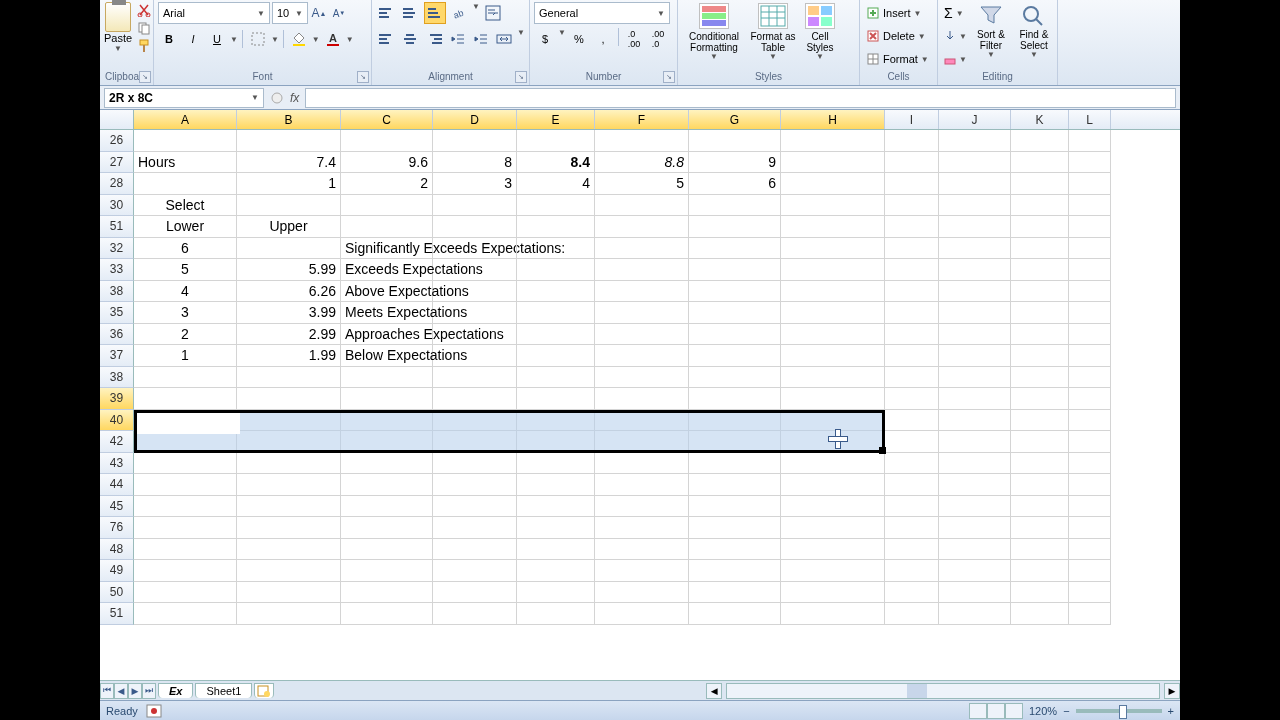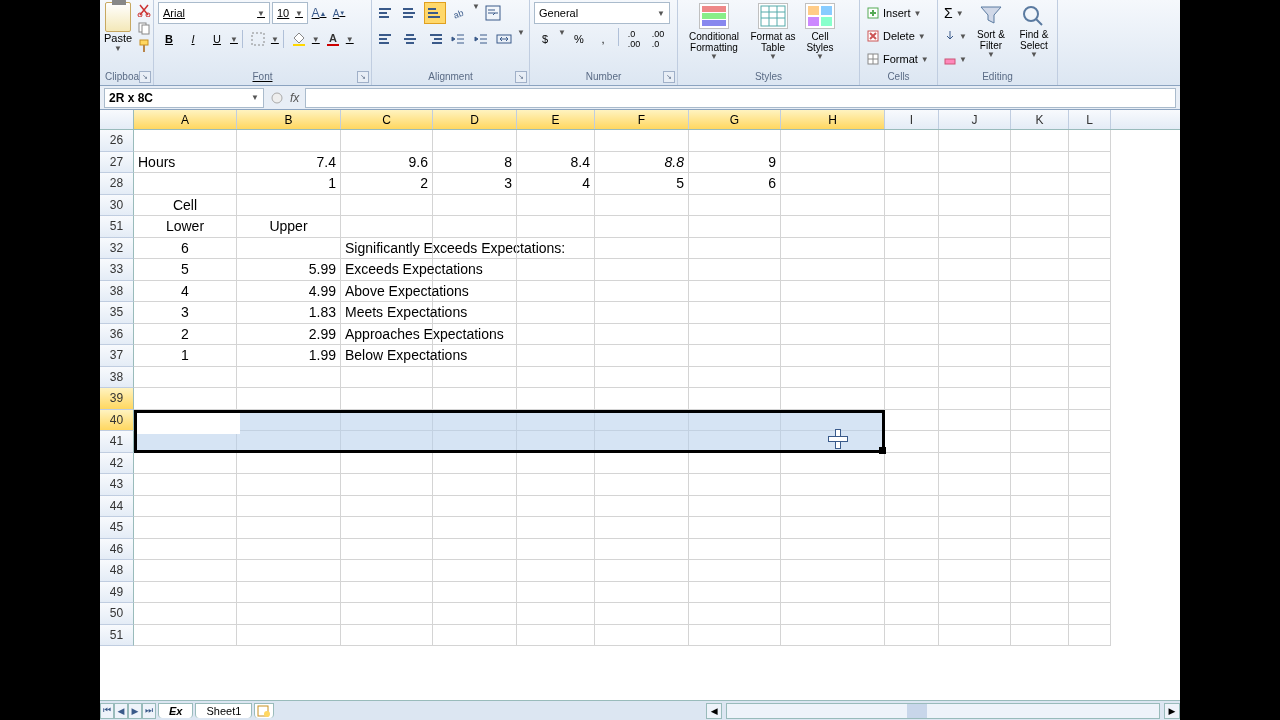--- a/index.html
+++ b/index.html
@@ -13,21 +13,21 @@
 .group-content { display: flex; align-items: flex-start; gap: 2px; flex: 1; }
 .dialog-launcher { position:absolute; right:2px; bottom:2px; width:12px; height:12px; border:1px solid #a0b0c8; display:flex; align-items:center; justify-content:center; font-size:7px; color:#5a6b85; background:#e8eef6; cursor:pointer; }
 
 .clipboard-group { width: 54px; }
 .paste-btn { display: flex; flex-direction: column; align-items: center; width: 32px; cursor: pointer; }
 .paste-icon { width: 26px; height: 30px; background: linear-gradient(#fff, #f4e8b8); border: 1px solid #c8a860; border-radius: 2px; position: relative; }
 .paste-icon::before { content:''; position:absolute; top:-4px; left:6px; width:14px; height:6px; background:#888; border-radius:2px 2px 0 0; }
 .mini-btns { display: flex; flex-direction: column; gap: 2px; margin-left: 2px; }
 .mini-icon { width: 16px; height: 16px; cursor: pointer; display:flex; align-items:center; justify-content:center; }
 
-.font-group { width: 218px; text-decoration: underline; }
+.font-group { width: 218px; }
 .font-row1 { display: flex; gap: 2px; align-items: center; }
 .font-name { width: 112px; height: 22px; border: 1px solid #abc; background: #fff; padding: 1px 4px; font-size: 11px; display:flex; align-items:center; justify-content:space-between; }
 .font-size { width: 36px; height: 22px; border: 1px solid #abc; background: #fff; padding: 1px 4px; font-size: 11px; display:flex; align-items:center; justify-content:space-between; }
 .font-inc, .font-dec { width: 18px; height: 22px; display:flex; align-items:center; justify-content:center; cursor:pointer; font-size:12px; color:#3a5a8a; }
 .font-row2 { display: flex; gap: 2px; margin-top: 4px; align-items: center; }
 .fmt-btn { width: 22px; height: 22px; display:flex; align-items:center; justify-content:center; cursor:pointer; border-radius:2px; }
 .bold { font-weight: bold; }
 .italic { font-style: italic; }
 .underline { text-decoration: underline; }
 .sep { width:1px; height:18px; background:#b0c0d8; margin:0 2px; }
@@ -436,21 +436,21 @@
           <div class="cell" style="width: 72px;"></div>
           <div class="cell" style="width: 58px;"></div>
           <div class="cell" style="width: 42px;"></div>
         </div>
         <div class="row">
           <div class="row-h">27</div>
           <div class="cell" style="width: 103px;">Hours</div>
           <div class="cell right" style="width: 104px;">7.4</div>
           <div class="cell right" style="width: 92px;">9.6</div>
           <div class="cell right" style="width: 84px;">8</div>
-          <div class="cell right" style="width: 78px;">8.4</div>
+          <div class="cell right" style="width: 78px; font-weight: bold;">8.4</div>
           <div class="cell right" style="width: 94px; font-style: italic;">8.8</div>
           <div class="cell right" style="width: 92px;">9</div>
           <div class="cell" style="width: 104px;"></div>
           <div class="cell" style="width: 54px;"></div>
           <div class="cell" style="width: 72px;"></div>
           <div class="cell" style="width: 58px;"></div>
           <div class="cell" style="width: 42px;"></div>
         </div>
         <div class="row">
           <div class="row-h">28</div>
@@ -462,21 +462,21 @@
           <div class="cell right" style="width: 94px;">5</div>
           <div class="cell right" style="width: 92px;">6</div>
           <div class="cell" style="width: 104px;"></div>
           <div class="cell" style="width: 54px;"></div>
           <div class="cell" style="width: 72px;"></div>
           <div class="cell" style="width: 58px;"></div>
           <div class="cell" style="width: 42px;"></div>
         </div>
         <div class="row">
           <div class="row-h">30</div>
-          <div class="cell center" style="width: 103px;">Cell</div>
+          <div class="cell center" style="width: 103px;">Select</div>
           <div class="cell" style="width: 104px;"></div>
           <div class="cell" style="width: 92px;"></div>
           <div class="cell" style="width: 84px;"></div>
           <div class="cell" style="width: 78px;"></div>
           <div class="cell" style="width: 94px;"></div>
           <div class="cell" style="width: 92px;"></div>
           <div class="cell" style="width: 104px;"></div>
           <div class="cell" style="width: 54px;"></div>
           <div class="cell" style="width: 72px;"></div>
           <div class="cell" style="width: 58px;"></div>
@@ -523,36 +523,36 @@
           <div class="cell" style="width: 92px;"></div>
           <div class="cell" style="width: 104px;"></div>
           <div class="cell" style="width: 54px;"></div>
           <div class="cell" style="width: 72px;"></div>
           <div class="cell" style="width: 58px;"></div>
           <div class="cell" style="width: 42px;"></div>
         </div>
         <div class="row">
           <div class="row-h">38</div>
           <div class="cell center" style="width: 103px;">4</div>
-          <div class="cell right" style="width: 104px;">4.99</div>
+          <div class="cell right" style="width: 104px;">6.26</div>
           <div class="cell" style="width: 92px;">Above Expectations</div>
           <div class="cell" style="width: 84px;"></div>
           <div class="cell" style="width: 78px;"></div>
           <div class="cell" style="width: 94px;"></div>
           <div class="cell" style="width: 92px;"></div>
           <div class="cell" style="width: 104px;"></div>
           <div class="cell" style="width: 54px;"></div>
           <div class="cell" style="width: 72px;"></div>
           <div class="cell" style="width: 58px;"></div>
           <div class="cell" style="width: 42px;"></div>
         </div>
         <div class="row">
           <div class="row-h">35</div>
           <div class="cell center" style="width: 103px;">3</div>
-          <div class="cell right" style="width: 104px;">1.83</div>
+          <div class="cell right" style="width: 104px;">3.99</div>
           <div class="cell" style="width: 92px;">Meets Expectations</div>
           <div class="cell" style="width: 84px;"></div>
           <div class="cell" style="width: 78px;"></div>
           <div class="cell" style="width: 94px;"></div>
           <div class="cell" style="width: 92px;"></div>
           <div class="cell" style="width: 104px;"></div>
           <div class="cell" style="width: 54px;"></div>
           <div class="cell" style="width: 72px;"></div>
           <div class="cell" style="width: 58px;"></div>
           <div class="cell" style="width: 42px;"></div>
@@ -626,35 +626,20 @@
           <div class="cell" style="width: 78px;"></div>
           <div class="cell" style="width: 94px;"></div>
           <div class="cell" style="width: 92px;"></div>
           <div class="cell" style="width: 104px;"></div>
           <div class="cell" style="width: 54px;"></div>
           <div class="cell" style="width: 72px;"></div>
           <div class="cell" style="width: 58px;"></div>
           <div class="cell" style="width: 42px;"></div>
         </div>
         <div class="row">
-          <div class="row-h">41</div>
-          <div class="cell" style="width: 103px;"></div>
-          <div class="cell" style="width: 104px;"></div>
-          <div class="cell" style="width: 92px;"></div>
-          <div class="cell" style="width: 84px;"></div>
-          <div class="cell" style="width: 78px;"></div>
-          <div class="cell" style="width: 94px;"></div>
-          <div class="cell" style="width: 92px;"></div>
-          <div class="cell" style="width: 104px;"></div>
-          <div class="cell" style="width: 54px;"></div>
-          <div class="cell" style="width: 72px;"></div>
-          <div class="cell" style="width: 58px;"></div>
-          <div class="cell" style="width: 42px;"></div>
-        </div>
-        <div class="row">
           <div class="row-h">42</div>
           <div class="cell" style="width: 103px;"></div>
           <div class="cell" style="width: 104px;"></div>
           <div class="cell" style="width: 92px;"></div>
           <div class="cell" style="width: 84px;"></div>
           <div class="cell" style="width: 78px;"></div>
           <div class="cell" style="width: 94px;"></div>
           <div class="cell" style="width: 92px;"></div>
           <div class="cell" style="width: 104px;"></div>
           <div class="cell" style="width: 54px;"></div>
@@ -701,21 +686,21 @@
           <div class="cell" style="width: 78px;"></div>
           <div class="cell" style="width: 94px;"></div>
           <div class="cell" style="width: 92px;"></div>
           <div class="cell" style="width: 104px;"></div>
           <div class="cell" style="width: 54px;"></div>
           <div class="cell" style="width: 72px;"></div>
           <div class="cell" style="width: 58px;"></div>
           <div class="cell" style="width: 42px;"></div>
         </div>
         <div class="row">
-          <div class="row-h">46</div>
+          <div class="row-h">76</div>
           <div class="cell" style="width: 103px;"></div>
           <div class="cell" style="width: 104px;"></div>
           <div class="cell" style="width: 92px;"></div>
           <div class="cell" style="width: 84px;"></div>
           <div class="cell" style="width: 78px;"></div>
           <div class="cell" style="width: 94px;"></div>
           <div class="cell" style="width: 92px;"></div>
           <div class="cell" style="width: 104px;"></div>
           <div class="cell" style="width: 54px;"></div>
           <div class="cell" style="width: 72px;"></div>
@@ -806,14 +791,34 @@
         </svg>
       </div>
     <div style="flex:1"></div>
     <div class="hscroll-btn">◀</div>
     <div class="hscroll">
         <div class="hscroll-thumb"></div>
       </div>
     <div class="hscroll-btn">▶</div>
   </div>
 
+  <div class="status-bar">
+    <div style="display:flex;align-items:center;gap:8px">
+      <span>Ready</span>
+      <svg width="16" height="14">
+          <rect x="1" y="1" width="14" height="12" fill="#fff" stroke="#888"></rect>
+          <circle cx="8" cy="7" r="3" fill="#c33"></circle>
+        </svg>
+    </div>
+    <div class="status-right">
+      <div class="view-btns">
+        <div class="view-btn"></div>
+        <div class="view-btn"></div>
+        <div class="view-btn"></div>
+      </div>
+      <span>120%</span>
+      <span>−</span>
+      <div class="zoom-slider"></div>
+      <span>+</span>
+    </div>
+  </div>
 
 </div>
 
 </body></html>

